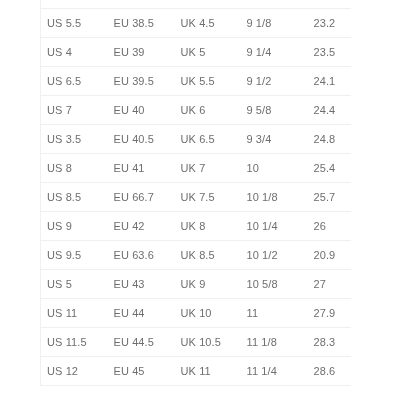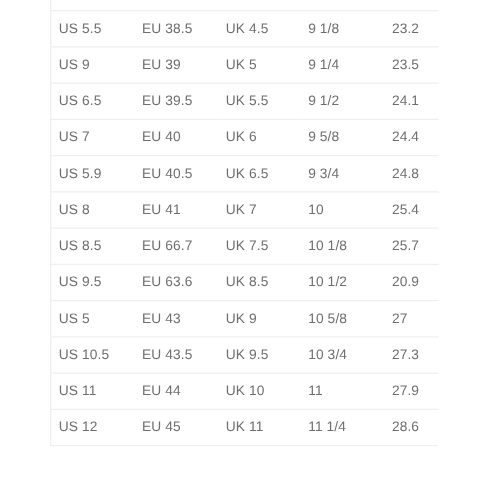--- a/index.html
+++ b/index.html
@@ -94,88 +94,95 @@
             <td>22.9</td>
           </tr>
           <tr>
             <td>US 5.5</td>
             <td>EU 38.5</td>
             <td>UK 4.5</td>
             <td>9 1/8</td>
             <td>23.2</td>
           </tr>
           <tr>
-            <td>US 9</td>
+            <td>US 4</td>
             <td>EU 39</td>
             <td>UK 5</td>
             <td>9 1/4</td>
             <td>23.5</td>
           </tr>
           <tr>
             <td>US 6.5</td>
             <td>EU 39.5</td>
             <td>UK 5.5</td>
             <td>9 1/2</td>
             <td>24.1</td>
           </tr>
           <tr>
             <td>US 7</td>
             <td>EU 40</td>
             <td>UK 6</td>
             <td>9 5/8</td>
             <td>24.4</td>
           </tr>
           <tr>
-            <td>US 5.9</td>
+            <td>US 3.5</td>
             <td>EU 40.5</td>
             <td>UK 6.5</td>
             <td>9 3/4</td>
             <td>24.8</td>
           </tr>
           <tr>
             <td>US 8</td>
             <td>EU 41</td>
             <td>UK 7</td>
             <td>10</td>
             <td>25.4</td>
           </tr>
           <tr>
             <td>US 8.5</td>
             <td>EU 66.7</td>
             <td>UK 7.5</td>
             <td>10 1/8</td>
             <td>25.7</td>
           </tr>
           <tr>
+            <td>US 9</td>
+            <td>EU 42</td>
+            <td>UK 8</td>
+            <td>10 1/4</td>
+            <td>26</td>
+          </tr>
+          <tr>
             <td>US 9.5</td>
             <td>EU 63.6</td>
             <td>UK 8.5</td>
             <td>10 1/2</td>
             <td>20.9</td>
           </tr>
           <tr>
             <td>US 5</td>
             <td>EU 43</td>
             <td>UK 9</td>
             <td>10 5/8</td>
             <td>27</td>
           </tr>
           <tr>
-            <td>US 10.5</td>
-            <td>EU 43.5</td>
-            <td>UK 9.5</td>
-            <td>10 3/4</td>
-            <td>27.3</td>
-          </tr>
-          <tr>
             <td>US 11</td>
             <td>EU 44</td>
             <td>UK 10</td>
             <td>11</td>
             <td>27.9</td>
+          </tr>
+          <tr>
+            <td>US 11.5</td>
+            <td>EU 44.5</td>
+            <td>UK 10.5</td>
+            <td>11 1/8</td>
+            <td>28.3</td>
           </tr>
           <tr>
             <td>US 12</td>
             <td>EU 45</td>
             <td>UK 11</td>
             <td>11 1/4</td>
             <td>28.6</td>
           </tr>
         </tbody>
     </table>

